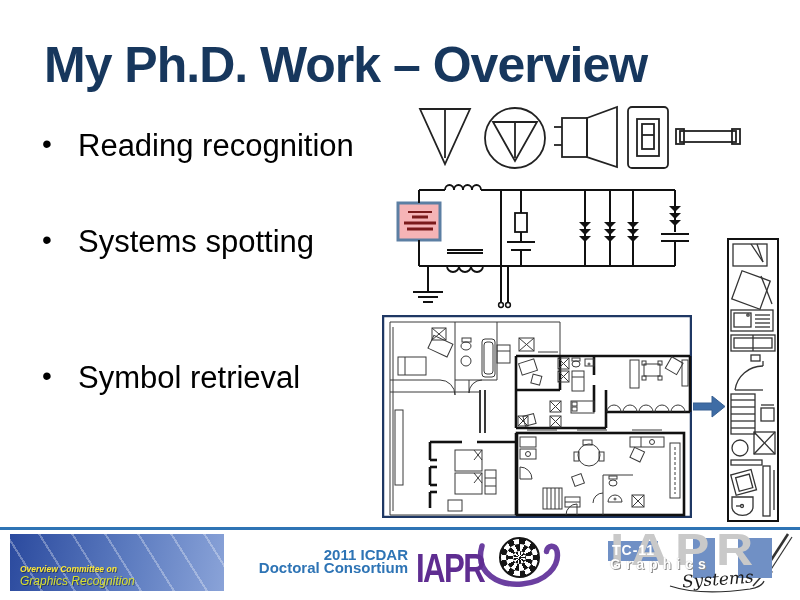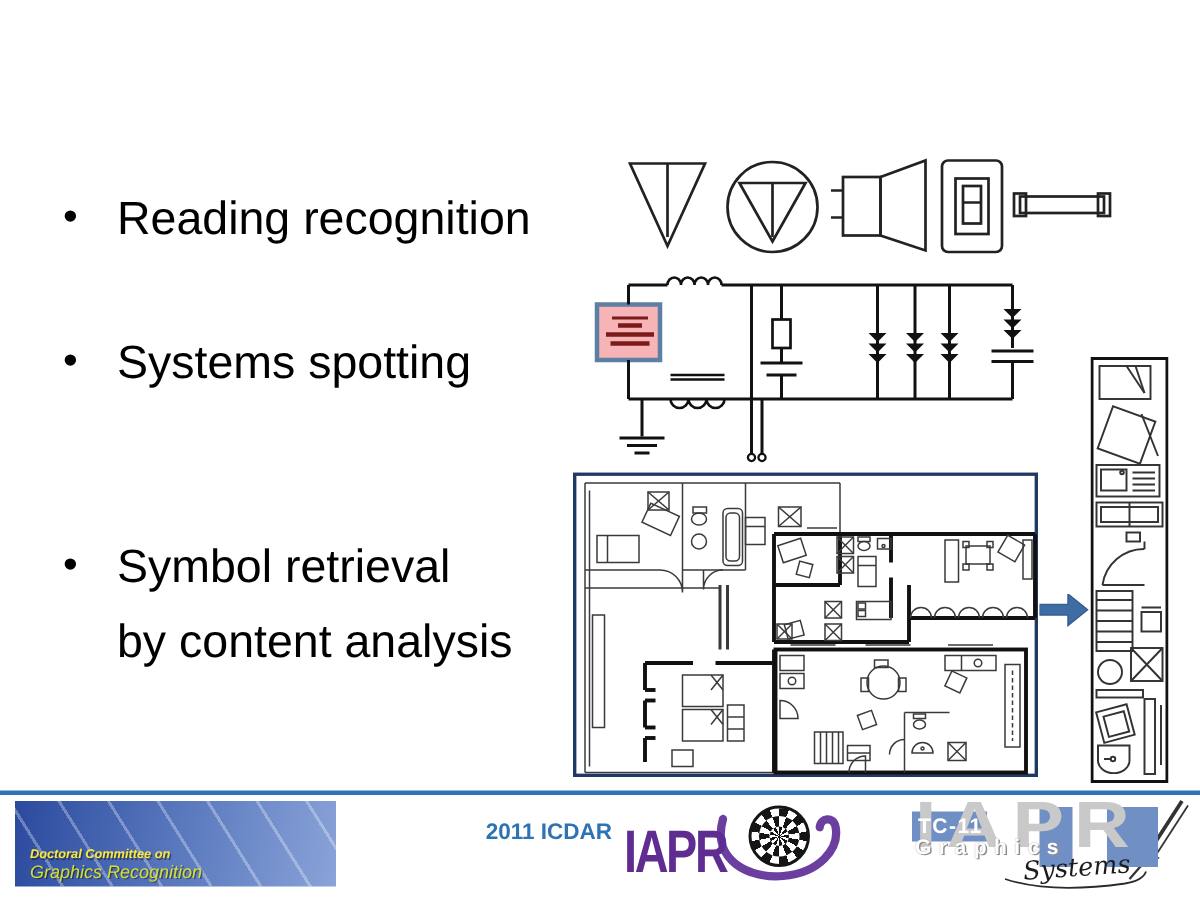--- a/index.html
+++ b/index.html
@@ -53,36 +53,33 @@
             text-shadow:1px 1px 0 #8e8e8e,0 0 1px #9a9a9a;}
   #tc11 .sy{left:84px;top:37px;font-size:17px;font-style:italic;color:#1c1c1c;z-index:4;
             font-family:"DejaVu Serif",serif;transform:rotate(-4deg);}
   svg{display:block;}
 </style>
 </head>
 <body>
 
 <div id="slide">
 
+  <div id="title" class="abs">My Ph.D. Work – Overview</div>
 
   <div id="b1" class="abs bullet-line">
     <span class="marker">•</span>
     <span>Reading recognition</span>
   </div>
   <div id="b2" class="abs bullet-line">
     <span class="marker">•</span>
     <span>Systems spotting</span>
   </div>
   <div id="b3" class="abs bullet-line">
     <span class="marker">•</span>
     <span>Symbol retrieval</span>
-  </div>
-  <div id="b4" class="abs bullet-line">
-    <span class="marker"></span>
-    <span>by content analysis</span>
   </div>
 
   <svg class="abs" style="left:415px;top:100px" width="340" height="75" viewBox="0 0 340 75" fill="none" stroke="#222" stroke-width="1.8">
     <g>
       <polygon points="5,9 55,9 30,64"></polygon>
         <line x1="30" y1="9" x2="30" y2="58"></line>
     </g>
     <g>
       <circle cx="100" cy="38" r="30"></circle>
         <polygon points="78,22 122,22 100,61"></polygon>
@@ -416,26 +413,27 @@
       <path d="M5,259 h21 v10 a10,8 0 0 1 -21,0 Z"></path>
         <circle cx="15" cy="268" r="1.5"></circle>
         <line x1="9" y1="268" x2="13" y2="268"></line>
     </g>
   </svg>
 
   <div id="divider" class="abs"></div>
 
   <div id="tc10" class="abs">
     <div class="abs t1">TC10</div>
-    <div class="abs t2">Doctoral Committee on</div>
+    <div class="abs t2">Overview Committee on</div>
     <div class="abs t3">Graphics Recognition</div>
   </div>
 
   <div id="event-block" class="abs">
     <div>2011 ICDAR</div>
+    <div>Doctoral Consortium</div>
   </div>
 
   <svg id="swoosh" class="abs" width="100" height="52" viewBox="0 0 100 52">
     <path d="M12,6 C4,34 30,46 52,44 C76,42 90,26 87,11 c-1.5,-7 -10,-6 -10.5,0.5" fill="none" stroke="#6B3FA0" stroke-width="5.5" stroke-linecap="round"></path>
   </svg>
   <div id="iapr-text" class="abs">IAPR</div>
   <div id="globe" class="abs"></div>
 
   <div id="tc11" class="abs">
     <div class="abs blue ba"></div>

